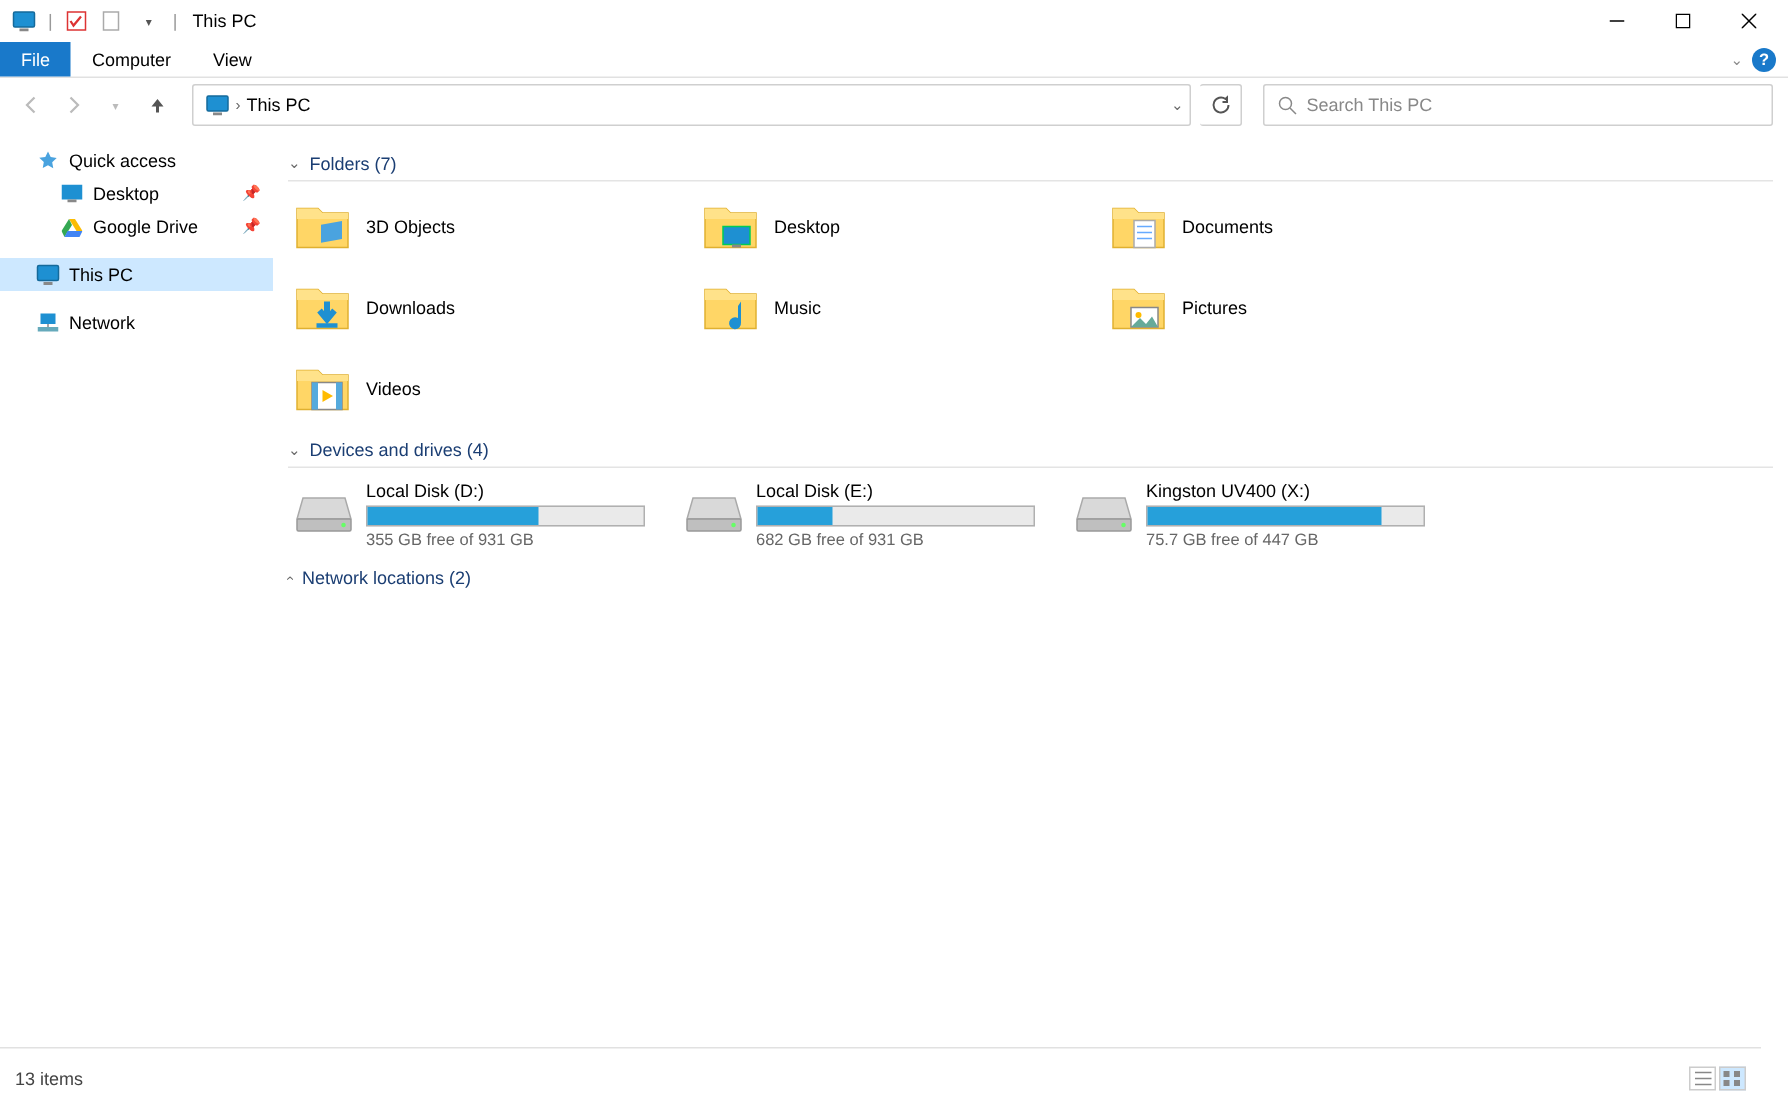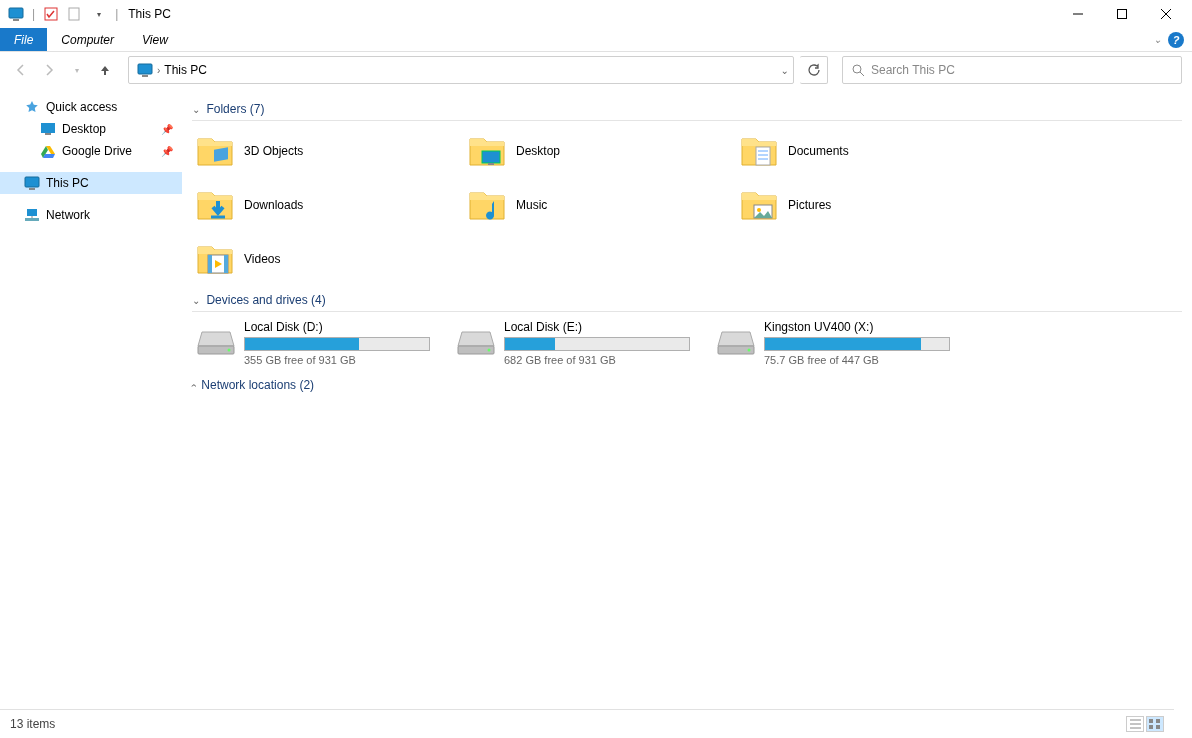--- a/index.html
+++ b/index.html
@@ -3,21 +3,21 @@
 <meta charset="utf-8">
 <style>
 * { margin:0; padding:0; box-sizing:border-box; font-family:"Segoe UI",Tahoma,sans-serif; font-size:12px; }
 body { background:#fff; width:1192px; height:738px; overflow:hidden; color:#000; }
 .titlebar { height:28px; display:flex; align-items:center; padding:0 4px; }
 .titlebar .tb-icon { width:16px; height:16px; margin:0 4px; display:flex; align-items:center; justify-content:center; }
 .tb-sep { color:#999; margin:0 4px; }
 .tb-title { margin-left:6px; }
 .wincontrols { margin-left:auto; display:flex; }
 .wincontrols .wc { width:44px; height:28px; display:flex; align-items:center; justify-content:center; }
-.ribbon-tabs { height:24px; display:flex; align-items:stretch; border-bottom:1px solid #e1e1e1;font-style:italic; }
+.ribbon-tabs { height:24px; display:flex; align-items:stretch; border-bottom:1px solid #e1e1e1; }
 .ribbon-tab { padding:4px 14px; cursor:pointer; display:flex; align-items:center; }
 .ribbon-tab.file { background:#1979ca; color:#fff; }
 .ribbon-right { margin-left:auto; display:flex; align-items:center; padding-right:8px; gap:6px; }
 .help-circ { width:16px; height:16px; border-radius:50%; background:#1979ca; color:#fff; font-size:11px; display:flex; align-items:center; justify-content:center; font-weight:bold;}
 .nav { height:36px; display:flex; align-items:center; padding:4px 10px; gap:6px; }
 .nav .arrow { width:22px; height:22px; display:flex; align-items:center; justify-content:center; color:#bbb; }
 .nav .arrow.enabled { color:#555; }
 .addrbox { flex:1; border:1px solid #cfcfcf; height:28px; margin:0 6px; display:flex; align-items:center; padding:0 4px; border-radius:2px; }
 .addrbox .part { padding:0 4px; display:flex; align-items:center; }
 .addrbox .chev { color:#666; font-size:10px; }
@@ -39,21 +39,21 @@
 .folder-item { display:flex; align-items:center; padding:4px; cursor:pointer; height:52px; }
 .folder-icon { width:40px; height:40px; margin-right:8px; display:flex; align-items:center; justify-content:center;}
 .drive-grid { display:grid; grid-template-columns:repeat(3,250px); gap:8px 10px; }
 .drive-item { display:flex; align-items:flex-start; padding:4px; cursor:pointer; }
 .drive-icon { width:40px; height:40px; margin-right:8px; display:flex; align-items:center; justify-content:center;}
 .drive-info { flex:1; }
 .drive-name { margin-bottom:3px; }
 .usage-bar { width:186px; height:14px; border:1px solid #b0b0b0; background:#eaeaea; margin-bottom:3px;}
 .usage-fill { height:100%; background:#26a0da; }
 .drive-free { color:#666; font-size:11px;}
-.statusbar { position:absolute; bottom:0; left:0; right:18px; height:29px; border-top:1px solid #e1e1e1; display:flex; align-items:center; padding:0 10px; font-size:11px; color:#444;}
+.statusbar { position:absolute; bottom:0; left:0; right:18px; height:40px; border-top:1px solid #e1e1e1; display:flex; align-items:center; padding:0 10px; font-size:11px; color:#444;}
 .statusbar .sp { margin-left:auto; display:flex; gap:2px;}
 .viewbtn { border:1px solid #ccc; width:18px; height:16px; display:flex;}
 </style>
 </head>
 <body>
 
 <div class="titlebar">
   <div class="tb-icon">
     <svg width="16" height="14">
         <rect x="1" y="1" width="14" height="10" rx="1" fill="#1e90d2" stroke="#156a9b"></rect>

